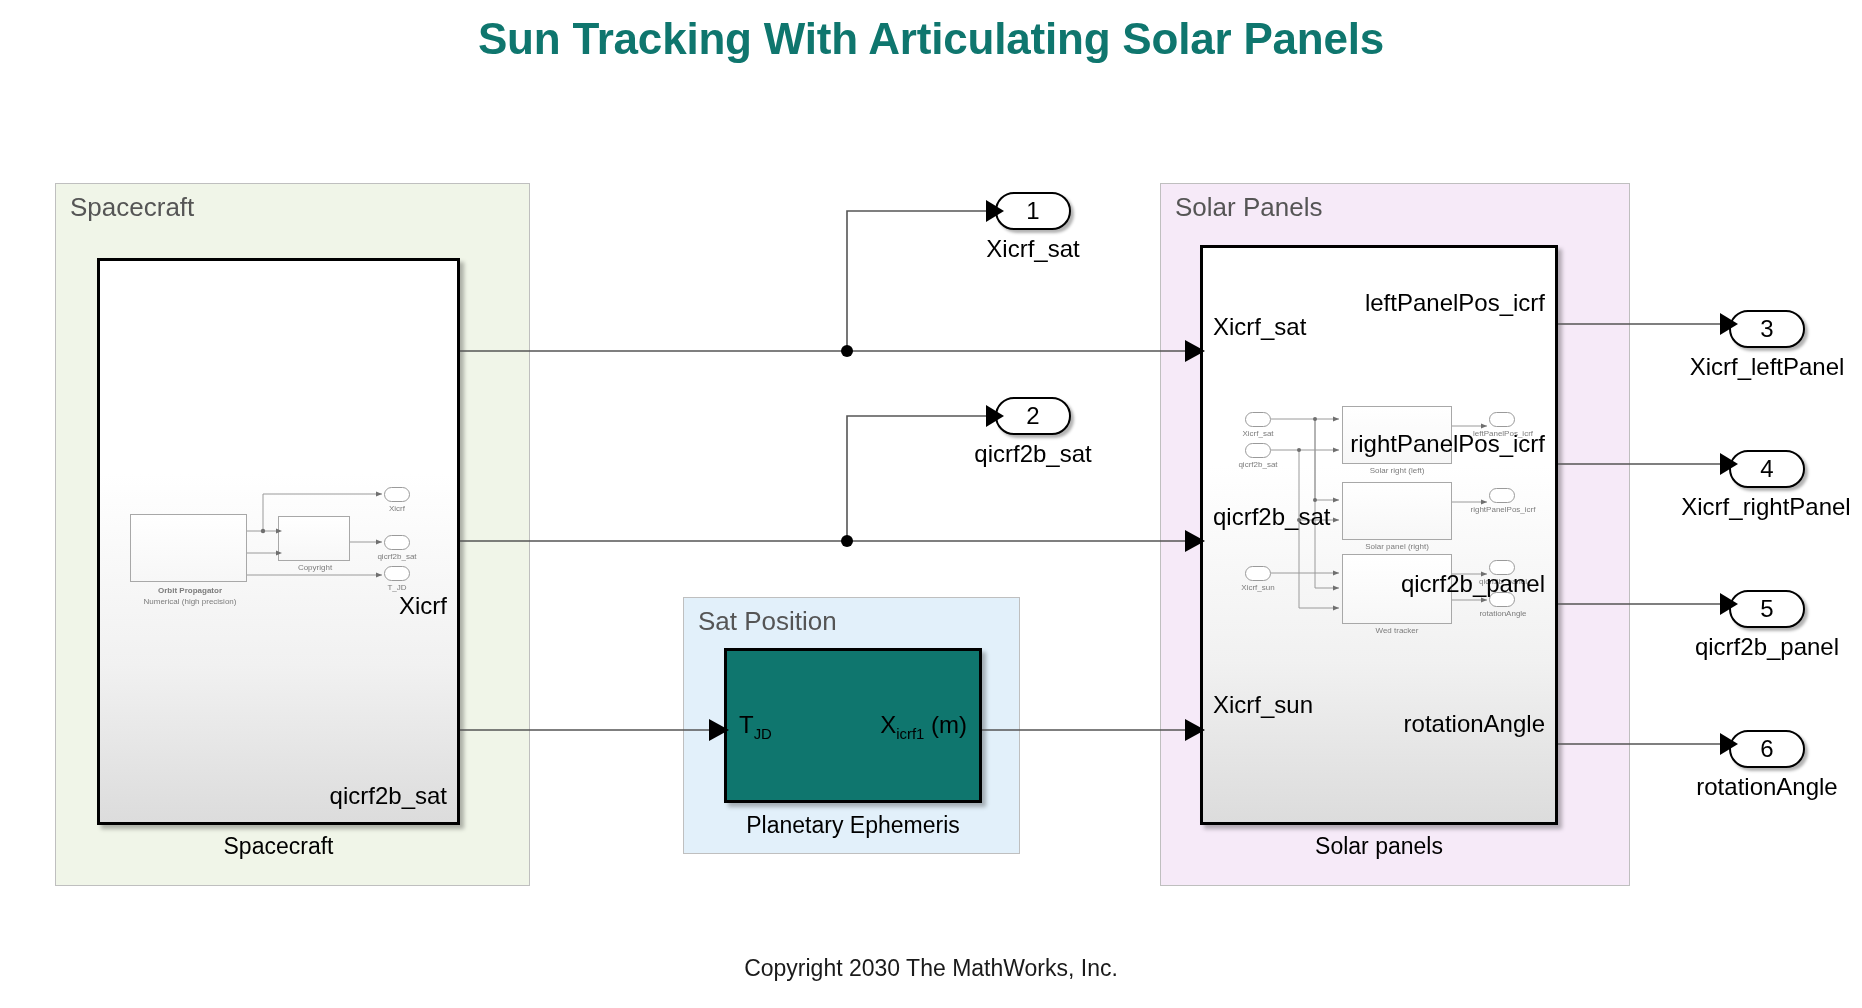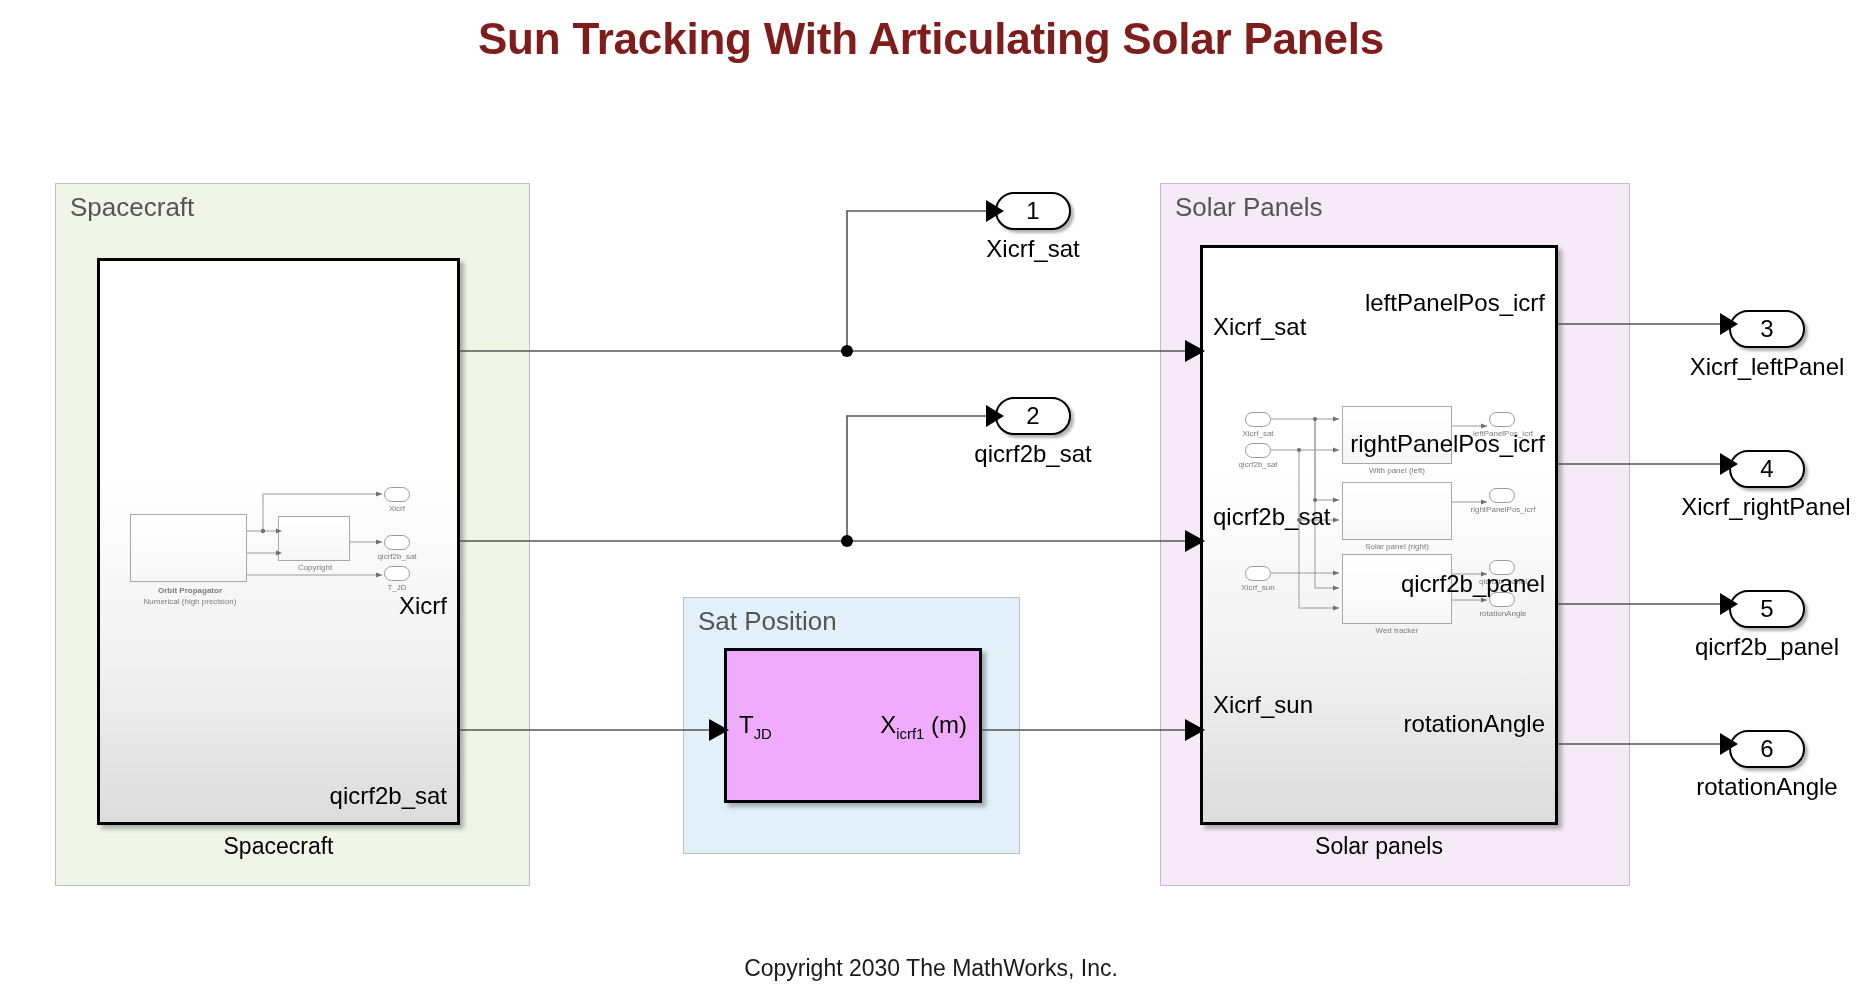--- a/index.html
+++ b/index.html
@@ -24,21 +24,21 @@
   
   .diagram-title {
     position: absolute;
     left: 0;
     top: 14px;
     width: 1862px;
     text-align: center;
     font-size: 44px;
     font-weight: bold;
     letter-spacing: -0.2px;
-    color: #7f1d1d;
+    color: #0f766e;
   }
 
   .copyright {
     position: absolute;
     left: 0;
     top: 955px;
     width: 1862px;
     text-align: center;
     font-size: 23px;
     color: #1a1a1a;
@@ -65,21 +65,21 @@
   
   .sl-block {
     position: absolute;
     box-sizing: border-box;
     border: 3px solid #000000;
     background: linear-gradient(to bottom, #ffffff 0%, #ffffff 38%, #f1f1f1 72%, #dcdcdc 100%);
     box-shadow: 4px 4px 4px rgba(0,0,0,0.28);
     overflow: hidden;
   }
   .sl-block.plain {
-    background: #f0abfc;
+    background: #0f766e;
     border-width: 3px;
   }
 
   .block-caption {
     position: absolute;
     text-align: center;
     font-size: 23px;
     color: #000;
     white-space: nowrap;
   }
@@ -221,35 +221,36 @@
   <div class="block-caption" style="left:97px; top:833px; width:363px;">Spacecraft</div>
 
   <div class="sl-block plain" style="left:724px; top:648px; width:258px; height:155px; box-shadow:4px 4px 4px rgba(0,0,0,0.28);">
     <div class="port-label" style="left:12px; top:60px;">
       <span>T</span><span class="sub">JD</span>
     </div>
     <div class="port-label" style="right:12px; top:60px;">
       <span>X</span><span class="sub">icrf1</span><span> (m)</span>
     </div>
   </div>
+  <div class="block-caption" style="left:704px; top:812px; width:298px;">Planetary Ephemeris</div>
 
   <div class="sl-block" style="left:1200px; top:245px; width:358px; height:580px;">
 
     <div class="mini" style="left:0; top:0; width:358px; height:580px;">
       <div class="mini-port" style="left:42px; top:164px;"></div>
       <div class="mini-label" style="left:20px; top:181px; width:70px;">Xicrf_sat</div>
 
       <div class="mini-port" style="left:42px; top:195px;"></div>
       <div class="mini-label" style="left:14px; top:212px; width:82px;">qicrf2b_sat</div>
 
       <div class="mini-port" style="left:42px; top:318px;"></div>
       <div class="mini-label" style="left:20px; top:335px; width:70px;">Xicrf_sun</div>
 
       <div class="mini-box" style="left:139px; top:158px; width:110px; height:58px;"></div>
-      <div class="mini-label" style="left:124px; top:218px; width:140px;">With panel (left)</div>
+      <div class="mini-label" style="left:124px; top:218px; width:140px;">Solar right (left)</div>
 
       <div class="mini-box" style="left:139px; top:234px; width:110px; height:58px;"></div>
       <div class="mini-label" style="left:124px; top:294px; width:140px;">Solar panel (right)</div>
 
       <div class="mini-box" style="left:139px; top:306px; width:110px; height:70px;"></div>
       <div class="mini-label" style="left:124px; top:378px; width:140px;">Wed tracker</div>
 
       <div class="mini-port" style="left:286px; top:164px;"></div>
       <div class="mini-label" style="left:252px; top:181px; width:96px;">leftPanelPos_icrf</div>
 

